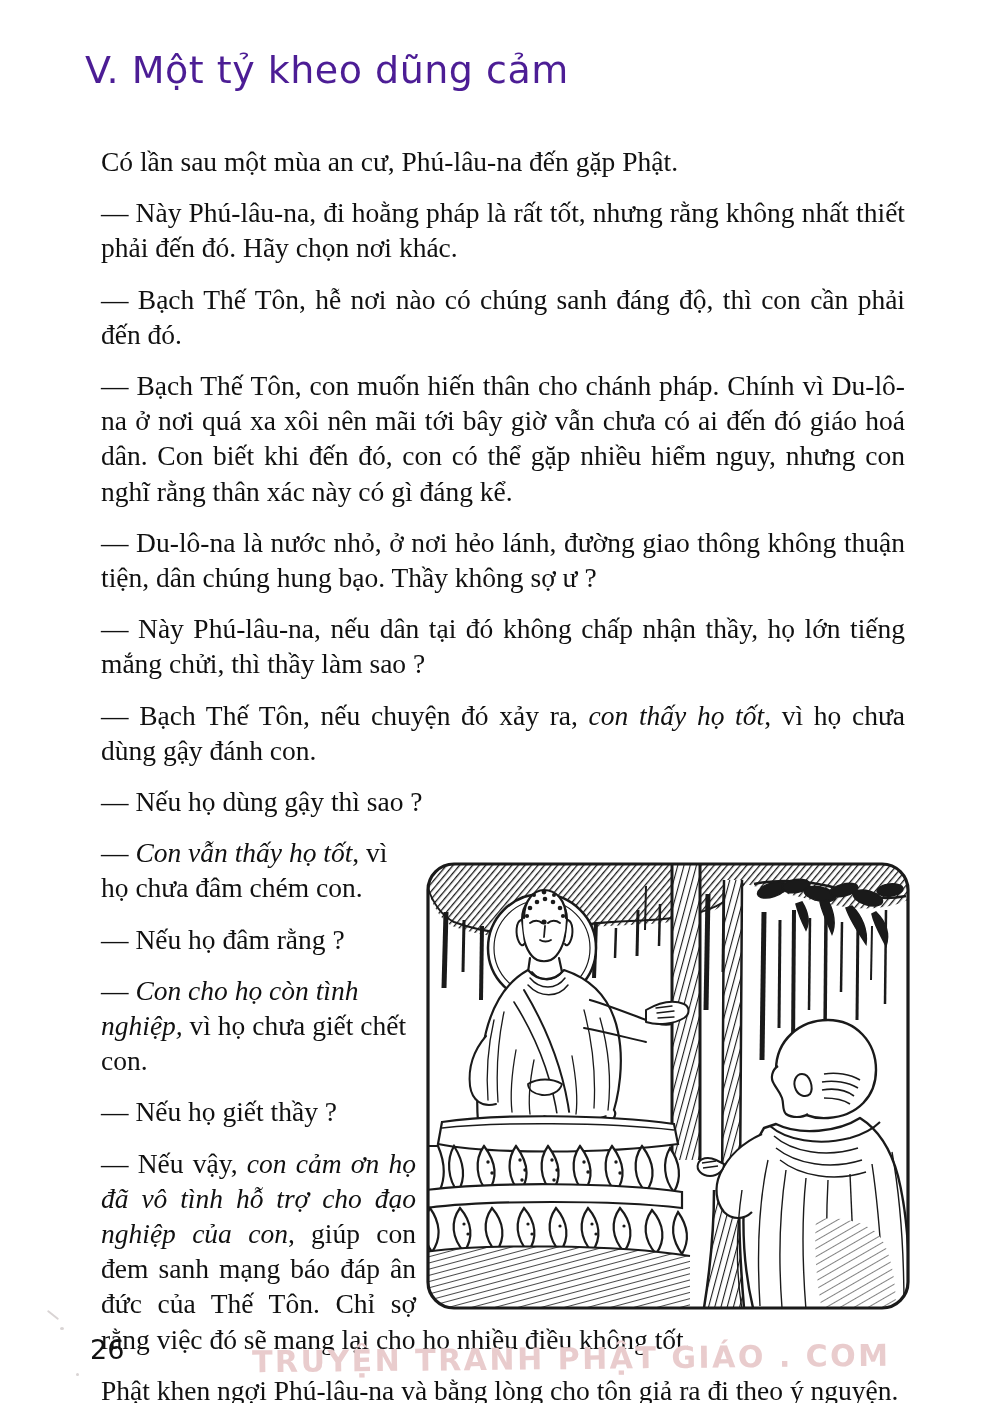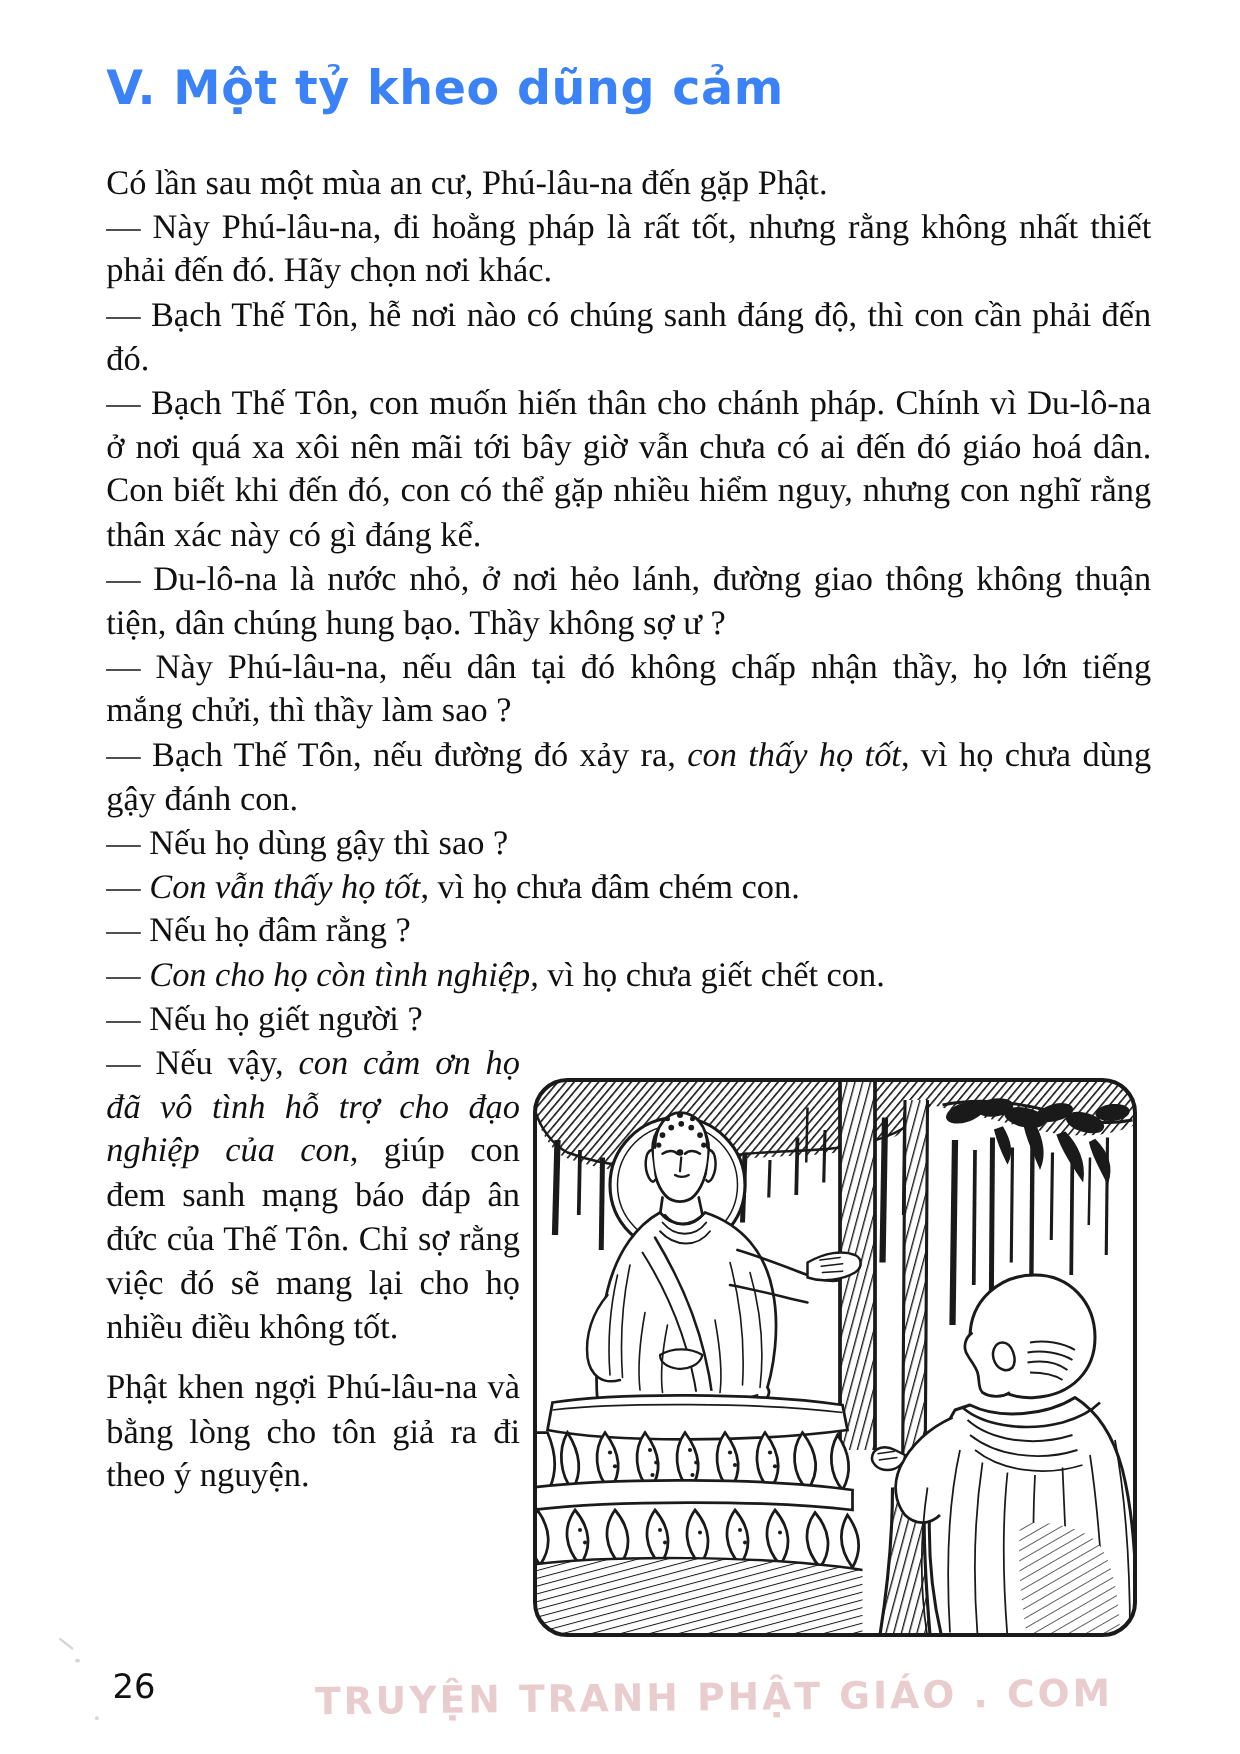--- a/index.html
+++ b/index.html
@@ -19,42 +19,42 @@
     inset: 0;
   }
 
   
   .title {
     position: absolute;
     left: 85px;
     top: 38px;
     width: 830px;
     font-family: "DejaVu Sans", "Liberation Sans", sans-serif;
-    font-weight: bold;
+    font-weight: normal;
     font-size: 38px;
     letter-spacing: 0.5px;
-    color: #3b82f6;
+    color: #4c1d95;
     white-space: nowrap;
     margin-top: 10px;
   }
 
   
   .body-col {
     position: absolute;
     left: 85px;
     top: 128px;
     width: 836px;
     font-size: 27.5px;
     line-height: 35.2px;
     text-align: justify;
     text-justify: inter-word;
     color: #111111;
   }
   .body-col p {
-    margin: 0;
+    margin: 16px;
     text-indent: 0;
   }
   .para-indent { text-indent: 22px; }
   .nojust { text-align: left; }
 
   em.it {
     font-style: italic;
     text-align: right;
   }
 
@@ -385,31 +385,31 @@
     <p>
       <span>— Bạch Thế Tôn, con muốn hiến thân cho chánh pháp. Chính vì Du-lô-na ở nơi quá xa xôi nên mãi tới bây giờ vẫn chưa có ai đến đó giáo hoá dân. Con biết khi đến đó, con có thể gặp nhiều hiểm nguy, nhưng con nghĩ rằng thân xác này có gì đáng kể.</span>
     </p>
     <p>
       <span>— Du-lô-na là nước nhỏ, ở nơi hẻo lánh, đường giao thông không thuận tiện, dân chúng hung bạo. Thầy không sợ ư ?</span>
     </p>
     <p>
       <span>— Này Phú-lâu-na, nếu dân tại đó không chấp nhận thầy, họ lớn tiếng mắng chửi, thì thầy làm sao ?</span>
     </p>
     <p>
-      <span>— Bạch Thế Tôn, nếu đường đó xảy ra, </span><em class="it">con thấy họ tốt</em><span>, vì họ chưa dùng gậy đánh con.</span>
+      <span>— Bạch Thế Tôn, nếu chuyện đó xảy ra, </span><em class="it">con thấy họ tốt</em><span>, vì họ chưa dùng gậy đánh con.</span>
     </p>
     <p class="nojust">— Nếu họ dùng gậy thì sao ?</p>
     <p class="nojust">
       <span>— </span><em class="it">Con vẫn thấy họ tốt</em><span>, vì họ chưa đâm chém con.</span>
     </p>
     <p class="nojust">— Nếu họ đâm rằng ?</p>
     <p class="nojust">
       <span>— </span><em class="it">Con cho họ còn tình nghiệp,</em><span> vì họ chưa giết chết con.</span>
     </p>
-    <p class="nojust">— Nếu họ giết người ?</p>
+    <p class="nojust">— Nếu họ giết thầy ?</p>
     <p>
       <span>— Nếu vậy, </span><em class="it">con cảm ơn họ đã vô tình hỗ trợ cho đạo nghiệp của con</em><span>, giúp con đem sanh mạng báo đáp ân đức của Thế Tôn. Chỉ sợ rằng việc đó sẽ mang lại cho họ nhiều điều không tốt.</span>
     </p>
     <p style="margin-top:13px">
       <span>Phật khen ngợi Phú-lâu-na và bằng lòng cho tôn giả ra đi theo ý nguyện.</span>
     </p>
   </div>
 
   <div class="page-number">26</div>
 

